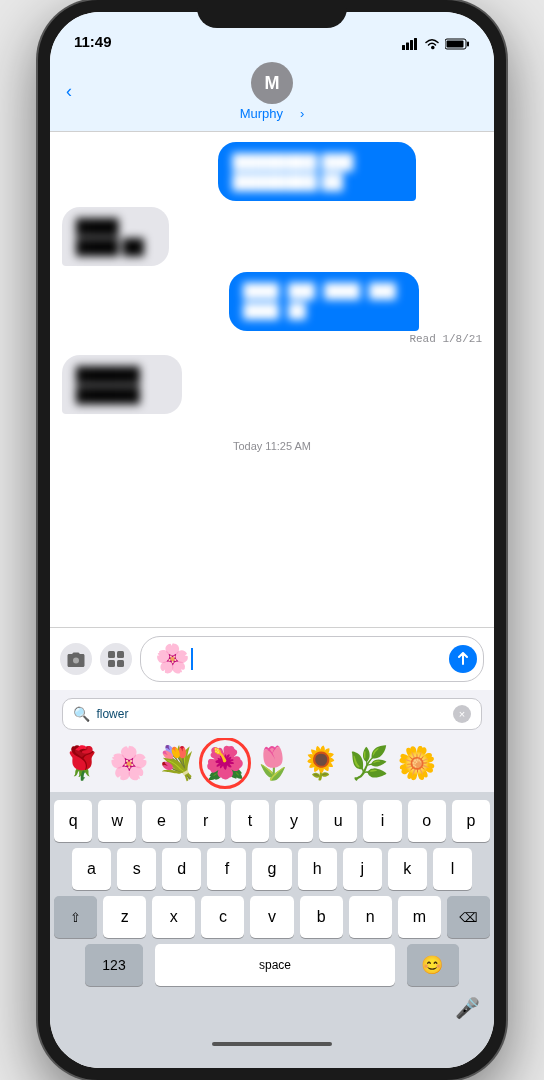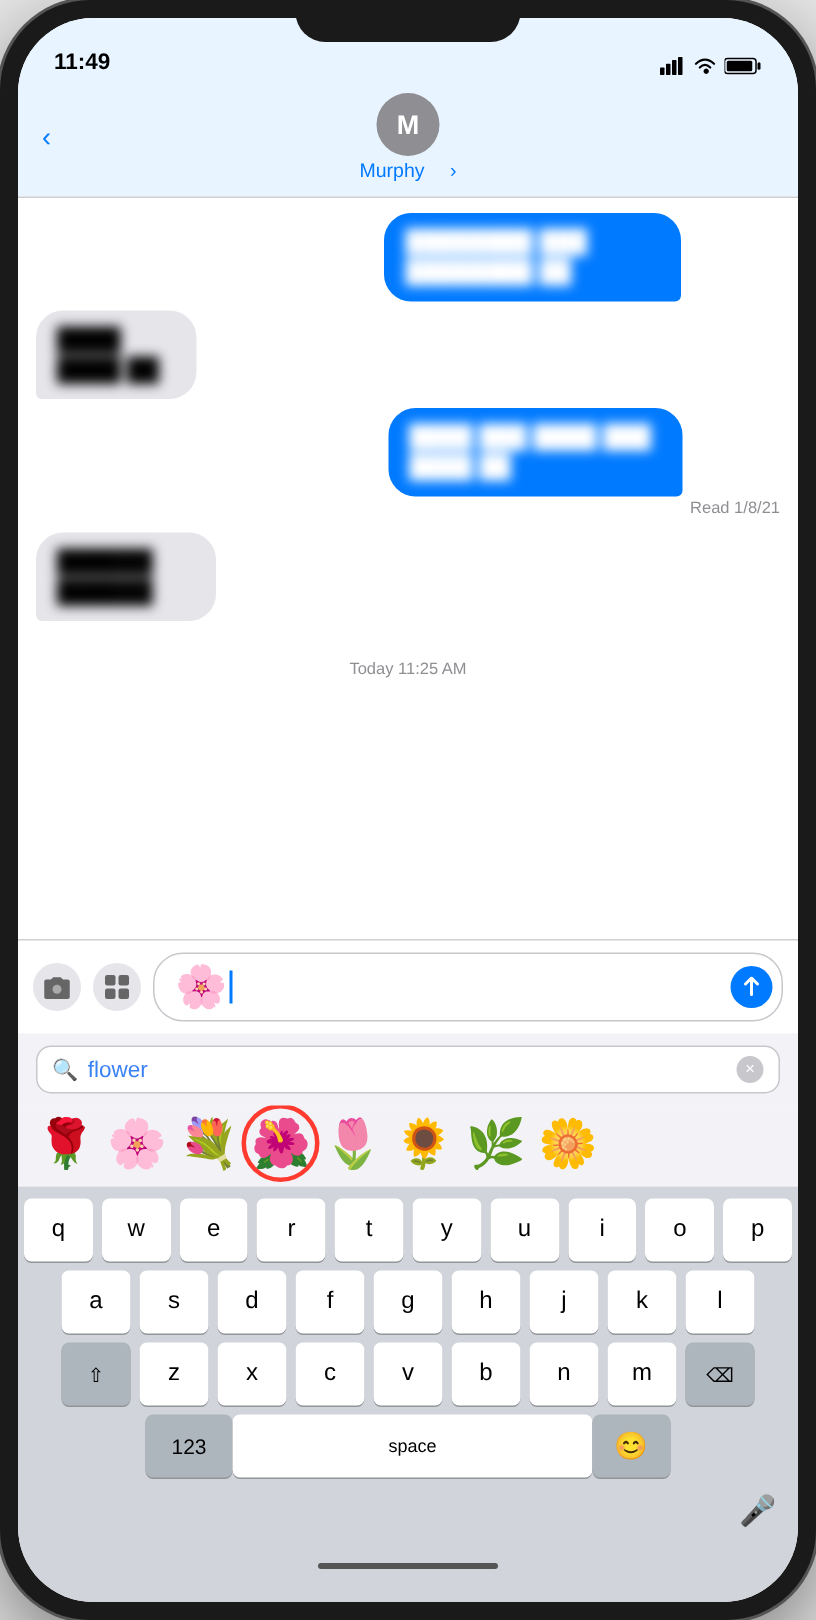--- a/index.html
+++ b/index.html
@@ -5,21 +5,21 @@
     * { margin: 0; padding: 0; box-sizing: border-box; }
     body {
       background: #e8e8e8;
       display: flex;
       justify-content: center;
       align-items: center;
       min-height: 100vh;
       font-family: -apple-system, BlinkMacSystemFont, 'Helvetica Neue', sans-serif;
     }
     .phone-outer {
-      width: 544px;
+      width: 468px;
       height: 1080px;
       background: #1a1a1a;
       border-radius: 60px;
       padding: 12px;
       box-shadow: 0 0 0 2px #555, 0 20px 60px rgba(0,0,0,0.5);
       position: relative;
     }
     .phone-inner {
       width: 100%;
       height: 100%;
@@ -242,22 +242,22 @@
       padding: 6px 10px;
       display: flex;
       align-items: center;
       gap: 6px;
     }
     .emoji-search-input-wrap span.search-icon-text {
       color: #8e8e93;
       font-size: 14px;
     }
     .emoji-search-text {
-      font-size: 15px;
-      color: #3b82f6;
+      font-size: 12px;
+      color: #0c4a6e;
       flex: 1;
     }
     .emoji-search-clear {
       width: 18px;
       height: 18px;
       background: #c7c7cc;
       border-radius: 50%;
       display: flex;
       align-items: center;
       justify-content: center;
@@ -406,21 +406,21 @@
           <span class="msg-blurred">████████ ███ ████████ ██</span>
         </div>
       </div>
 
       <div style="align-self:flex-start; max-width:55%;">
         <div class="msg-bubble msg-received">
           <span class="msg-blurred">████ ████ ██</span>
         </div>
       </div>
 
-      <div style="align-self:flex-end; max-width:78%;">
+      <div style="align-self:flex-end; max-width:78%;font-family:Liberation Mono, monospace;">
         <div class="msg-bubble msg-sent">
           <span class="msg-blurred">████ ███ ████ ███ ████ ██</span>
         </div>
         <div class="msg-meta">Read 1/8/21</div>
       </div>
 
       <div style="align-self:flex-start; max-width:50%;">
         <div class="msg-bubble msg-received">
           <span class="msg-blurred">██████ ██████</span>
         </div>
@@ -512,21 +512,21 @@
         <div class="key">z</div>
         <div class="key">x</div>
         <div class="key">c</div>
         <div class="key">v</div>
         <div class="key">b</div>
         <div class="key">n</div>
         <div class="key">m</div>
         <div class="key special" style="max-width:46px;">⌫</div>
       </div>
 
-      <div class="key-row" style="gap:0;">
+      <div class="key-row" style="gap:12px;">
         <div class="key special num-key">123</div>
         <div class="key space-key">space</div>
         <div class="key special emoji-key" style="font-size:18px;">😊</div>
       </div>
 
       <div style="display:flex; justify-content:flex-end; padding: 4px 10px 4px 0;">
         <div style="font-size:20px; cursor:pointer;">🎤</div>
       </div>
     </div>
 

